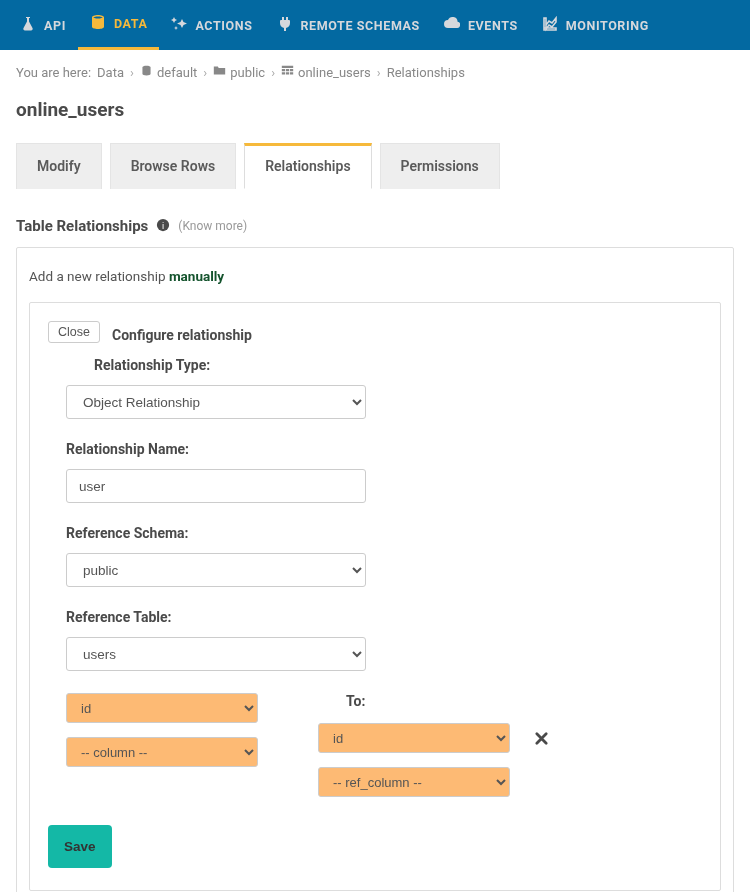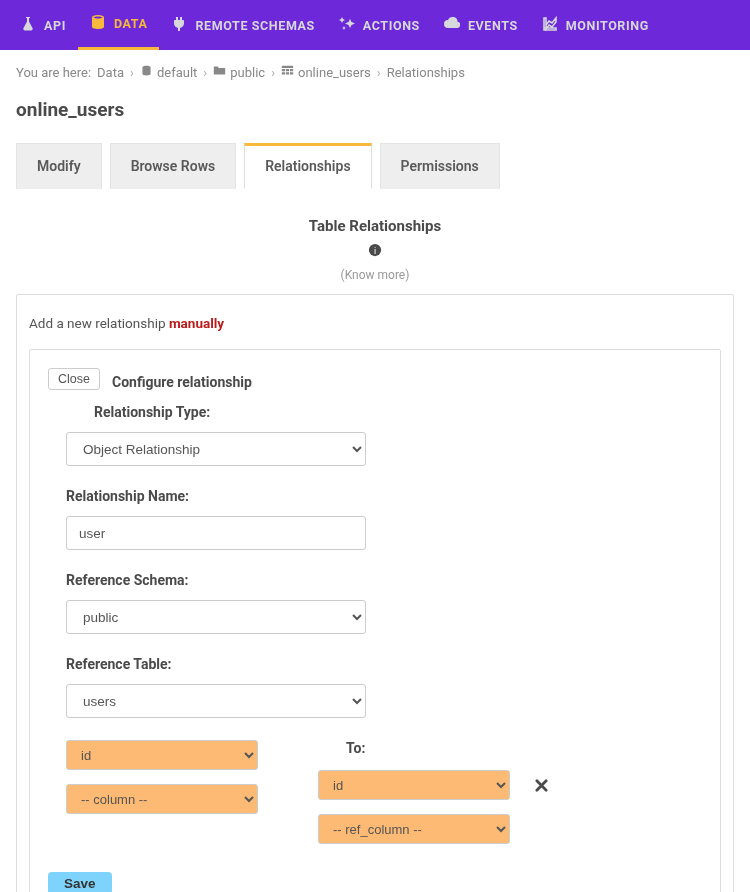--- a/index.html
+++ b/index.html
@@ -6,21 +6,21 @@
     body {
       font-family: -apple-system, BlinkMacSystemFont, "Segoe UI", Roboto, "Helvetica Neue", Arial, sans-serif;
       font-size: 14px;
       color: #333;
       background: #fff;
       width: 750px;
     }
 
     
     .navbar {
-      background: #6d28d9;
+      background: #0369a1;
       height: 50px;
       display: flex;
       align-items: center;
       padding: 0 8px;
     }
     .nav-item {
       display: flex;
       align-items: center;
       gap: 8px;
       padding: 0 12px;
@@ -83,21 +83,20 @@
       border-top: 3px solid #f6b93b;
       border-bottom: 1px solid #fff;
       padding-top: 12px;
     }
 
     .section-row {
       margin-top: 28px;
       display: flex;
       align-items: center;
       gap: 8px;
-      flex-direction: column;
     }
     .section-title {
       font-size: 15px;
       font-weight: 700;
       color: #4a4a4a;
     }
     .info-icon-wrap svg { width: 14px; height: 14px; fill: #4a4a4a; }
     .know-more { font-size: 12px; color: #999; cursor: pointer; }
 
     .card {
@@ -106,21 +105,21 @@
       margin-top: 12px;
       padding: 20px 12px 20px 12px;
     }
     .card-inner {
       border: 1px solid #ddd;
       border-radius: 2px;
       margin-top: 18px;
       padding: 18px 18px 22px 18px;
     }
     .add-text { font-size: 13.5px; color: #555; }
-    .add-text .em { font-weight: 700; color: #b91c1c; }
+    .add-text .em { font-weight: 700; color: #14532d; }
 
     .close-btn {
       background: #fff;
       border: 1px solid #ccc;
       border-radius: 3px;
       font-size: 12.5px;
       padding: 3px 9px;
       cursor: pointer;
       color: #555;
     }
@@ -174,27 +173,27 @@
       border-radius: 3px;
       padding: 0 10px;
       font-size: 13px;
       color: #555;
       background: #fdba74;
     }
     .x-icon-wrap svg { width: 15px; height: 15px; fill: #4a4a4a; }
     .x-icon-wrap { cursor: pointer; display: inline-flex; }
 
     .save-btn {
-      background: #7dd3fc;
+      background: #14b8a6;
       color: #333;
       font-size: 13.5px;
       font-weight: 600;
       border: none;
       border-radius: 4px;
-      padding: 4px 16px;
+      padding: 14px 16px;
       margin-top: 28px;
       cursor: pointer;
     }
   </style>
 </head>
 <body>
 
 <div class="navbar">
   <div class="nav-item">
     <span><svg viewBox="0 0 16 16">
@@ -203,29 +202,29 @@
     <span>API</span>
   </div>
   <div class="nav-item active">
     <span><svg viewBox="0 0 16 16">
           <path d="M8 1c3.3 0 6 1 6 2.3v9.4C14 14 11.3 15 8 15s-6-1-6-2.3V3.3C2 2 4.7 1 8 1zm0 1.4c-2.7 0-4.6.7-4.6 1 0 .3 1.9 1 4.6 1s4.6-.7 4.6-1c0-.3-1.9-1-4.6-1z"></path>
         </svg></span>
     <span>DATA</span>
   </div>
   <div class="nav-item">
     <span><svg viewBox="0 0 16 16">
+          <path d="M3 1l1 2 2 1-2 1-1 2-1-2-2-1 2-1 1-2zm8 2l1.5 3L16 7.5l-3.5 1.5L11 12l-1.5-3L6 7.5 9.5 6 11 3zM5 10l.7 1.5L7 12l-1.3.5L5 14l-.7-1.5L3 12l1.3-.5L5 10z"></path>
+        </svg></span>
+    <span>ACTIONS</span>
+  </div>
+  <div class="nav-item">
+    <span><svg viewBox="0 0 16 16">
           <path d="M5 1v3H4a1 1 0 00-1 1v2a5 5 0 004 4.9V15h2v-3.1A5 5 0 0013 7V5a1 1 0 00-1-1h-1V1h-2v3H7V1H5z"></path>
         </svg></span>
     <span>REMOTE SCHEMAS</span>
-  </div>
-  <div class="nav-item">
-    <span><svg viewBox="0 0 16 16">
-          <path d="M3 1l1 2 2 1-2 1-1 2-1-2-2-1 2-1 1-2zm8 2l1.5 3L16 7.5l-3.5 1.5L11 12l-1.5-3L6 7.5 9.5 6 11 3zM5 10l.7 1.5L7 12l-1.3.5L5 14l-.7-1.5L3 12l1.3-.5L5 10z"></path>
-        </svg></span>
-    <span>ACTIONS</span>
   </div>
   <div class="nav-item">
     <span><svg viewBox="0 0 16 16">
           <path d="M12.5 12H4a4 4 0 010-8 5 5 0 019.6 1.8A3 3 0 0112.5 12z"></path>
         </svg></span>
     <span>EVENTS</span>
   </div>
   <div class="nav-item">
     <span><svg viewBox="0 0 16 16">
           <path d="M2 2h2v12H2V2zm0 10h12v2H2v-2zm2-3l3-4 3 2 4-5v4l-4 5-3-2-3 4V9z" fill="none" stroke="#d6d8dc" stroke-width="1.6"></path>

